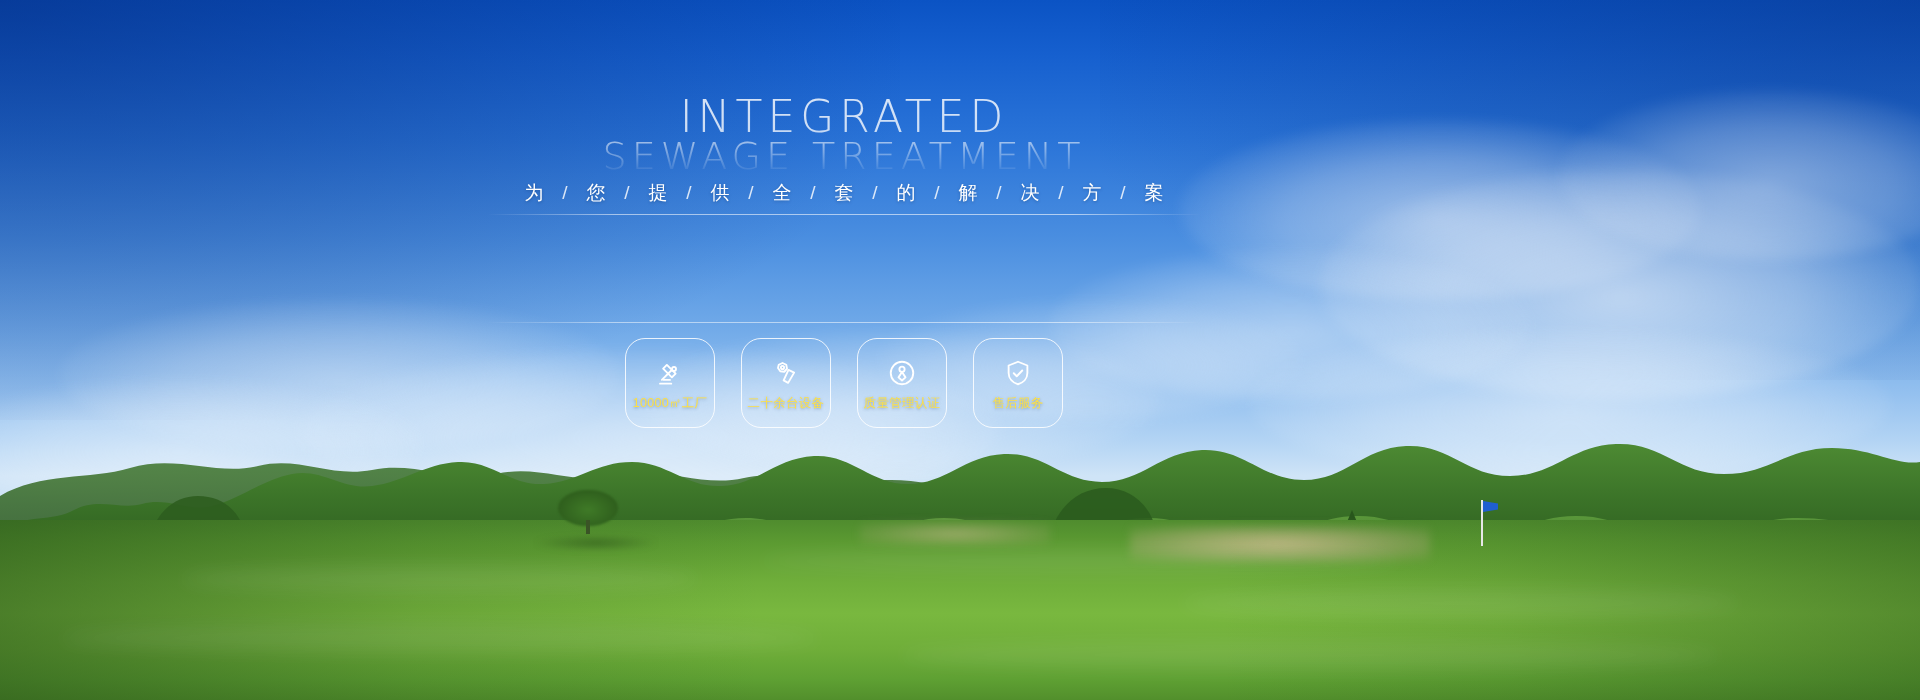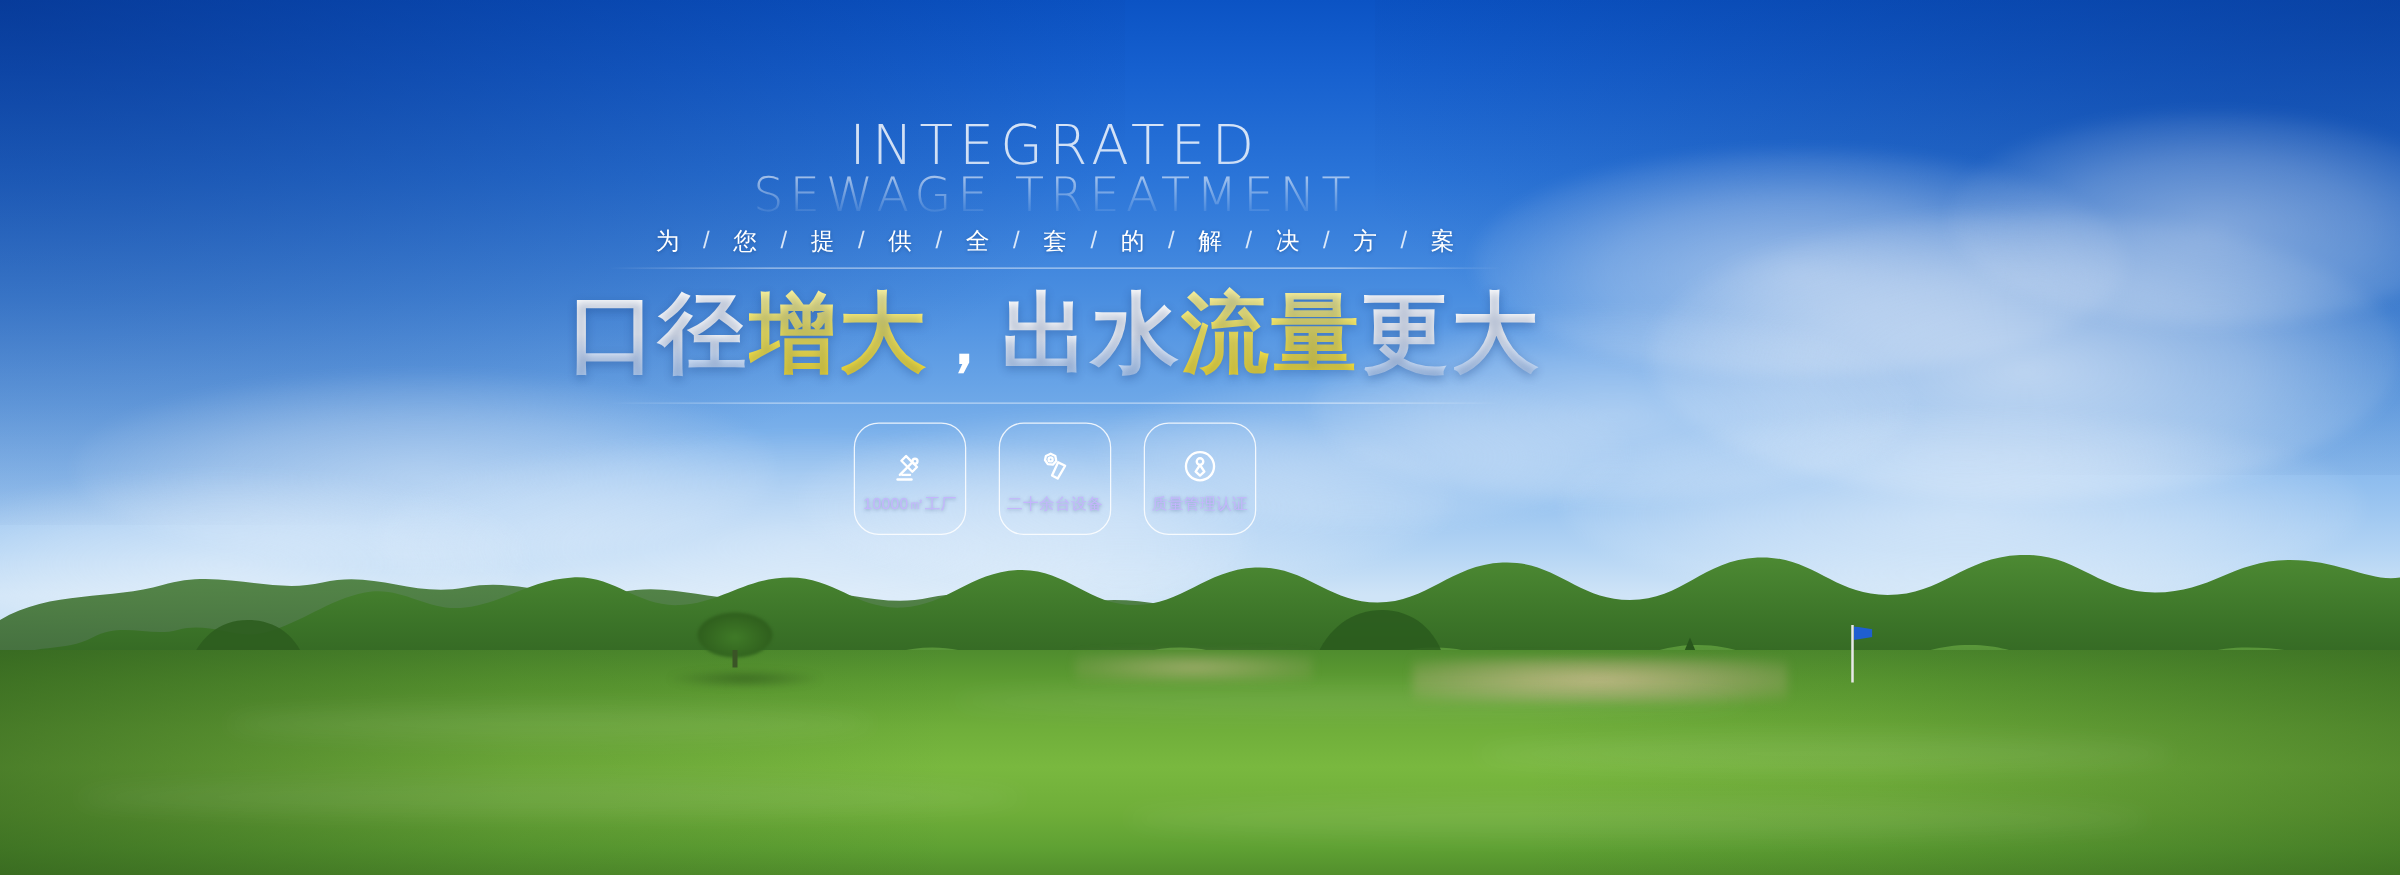--- a/index.html
+++ b/index.html
@@ -331,21 +331,21 @@
   .badge .bicon svg {
     width: 30px;
     height: 30px;
     stroke: #ffffff;
     fill: none;
     stroke-width: 1.5;
     stroke-linecap: round;
     stroke-linejoin: round;
   }
   .badge .blabel {
-    color: #c4b5fd;
+    color: #fde047;
     font-size: 12.5px;
     white-space: nowrap;
     letter-spacing: 0.3px;
     text-shadow: 0 1px 3px rgba(10,40,90,0.35);
   }
 </style>
 </head>
 <body>
 
 <div class="banner">
@@ -472,21 +472,20 @@
         <span class="tg-sep">/</span>
         <span class="tg-ch">决</span>
         <span class="tg-sep">/</span>
         <span class="tg-ch">方</span>
         <span class="tg-sep">/</span>
         <span class="tg-ch">案</span>
       </div>
 
     <div class="rule-top"></div>
 
-    <div class="headline" id="headline"><span class="hw">口径</span><span class="hy">增大</span><span class="hcomma">，</span><span class="hw">出水</span><span class="hy">流量</span><span class="hw">更大</span></div>
 
     <div class="rule-bottom"></div>
 
     <div class="badges" id="badges">
         <div class="badge">
           <div class="bicon">
             <svg viewBox="0 0 24 24">
               <path d="M5.5 17.5 L13 10"></path>
               <path d="M9.5 5.5 L16.5 12.5 L13.5 15.5 L6.5 8.5 Z"></path>
               <circle cx="15.2" cy="8.8" r="1.6"></circle>
@@ -509,16 +508,25 @@
         <div class="badge">
           <div class="bicon">
             <svg viewBox="0 0 24 24">
               <circle cx="12" cy="12" r="9"></circle>
               <circle cx="12" cy="9" r="2.1"></circle>
               <path d="M12 11.2 L14.8 15.5 L12 18 L9.2 15.5 Z"></path>
             </svg>
           </div>
           <div class="blabel">质量管理认证</div>
         </div>
+        <div class="badge">
+          <div class="bicon">
+            <svg viewBox="0 0 24 24">
+              <path d="M12 3 L19.5 6 V12 C19.5 16.5 16.2 19.8 12 21 C7.8 19.8 4.5 16.5 4.5 12 V6 Z"></path>
+              <path d="M8.6 12.2 l2.4 2.4 l4.4 -4.6"></path>
+            </svg>
+          </div>
+          <div class="blabel">售后服务</div>
+        </div>
       </div>
 
   </div>
 </div>
 
 </body></html>

